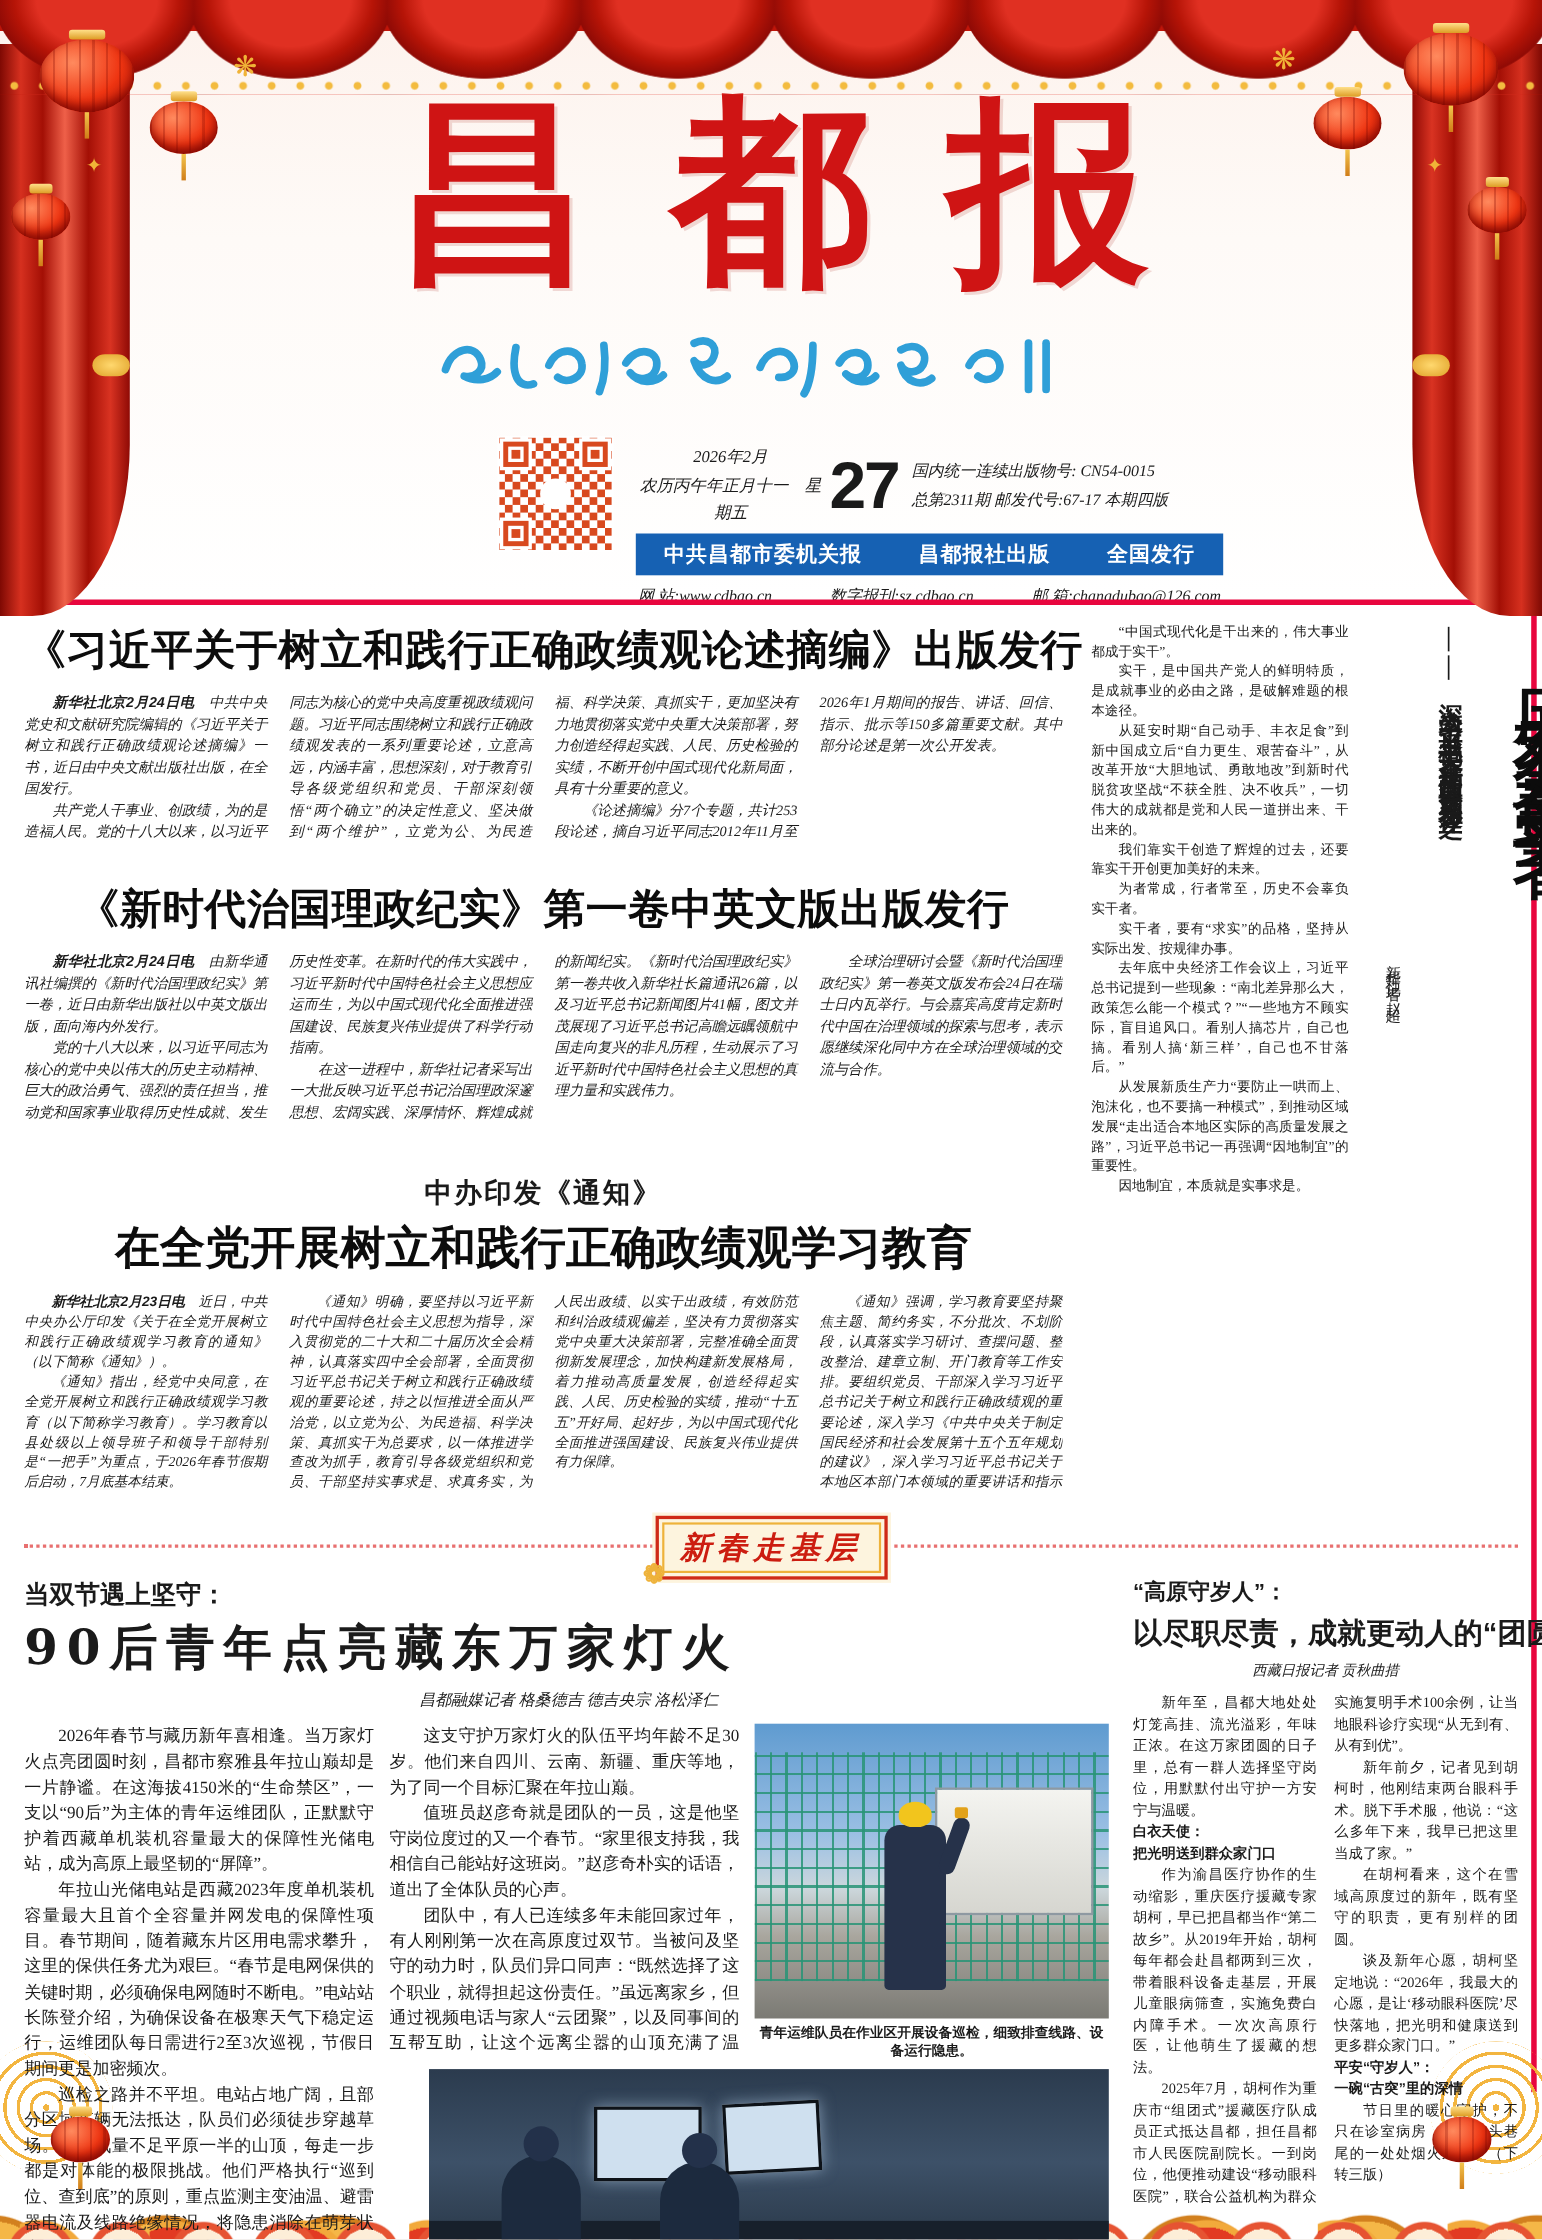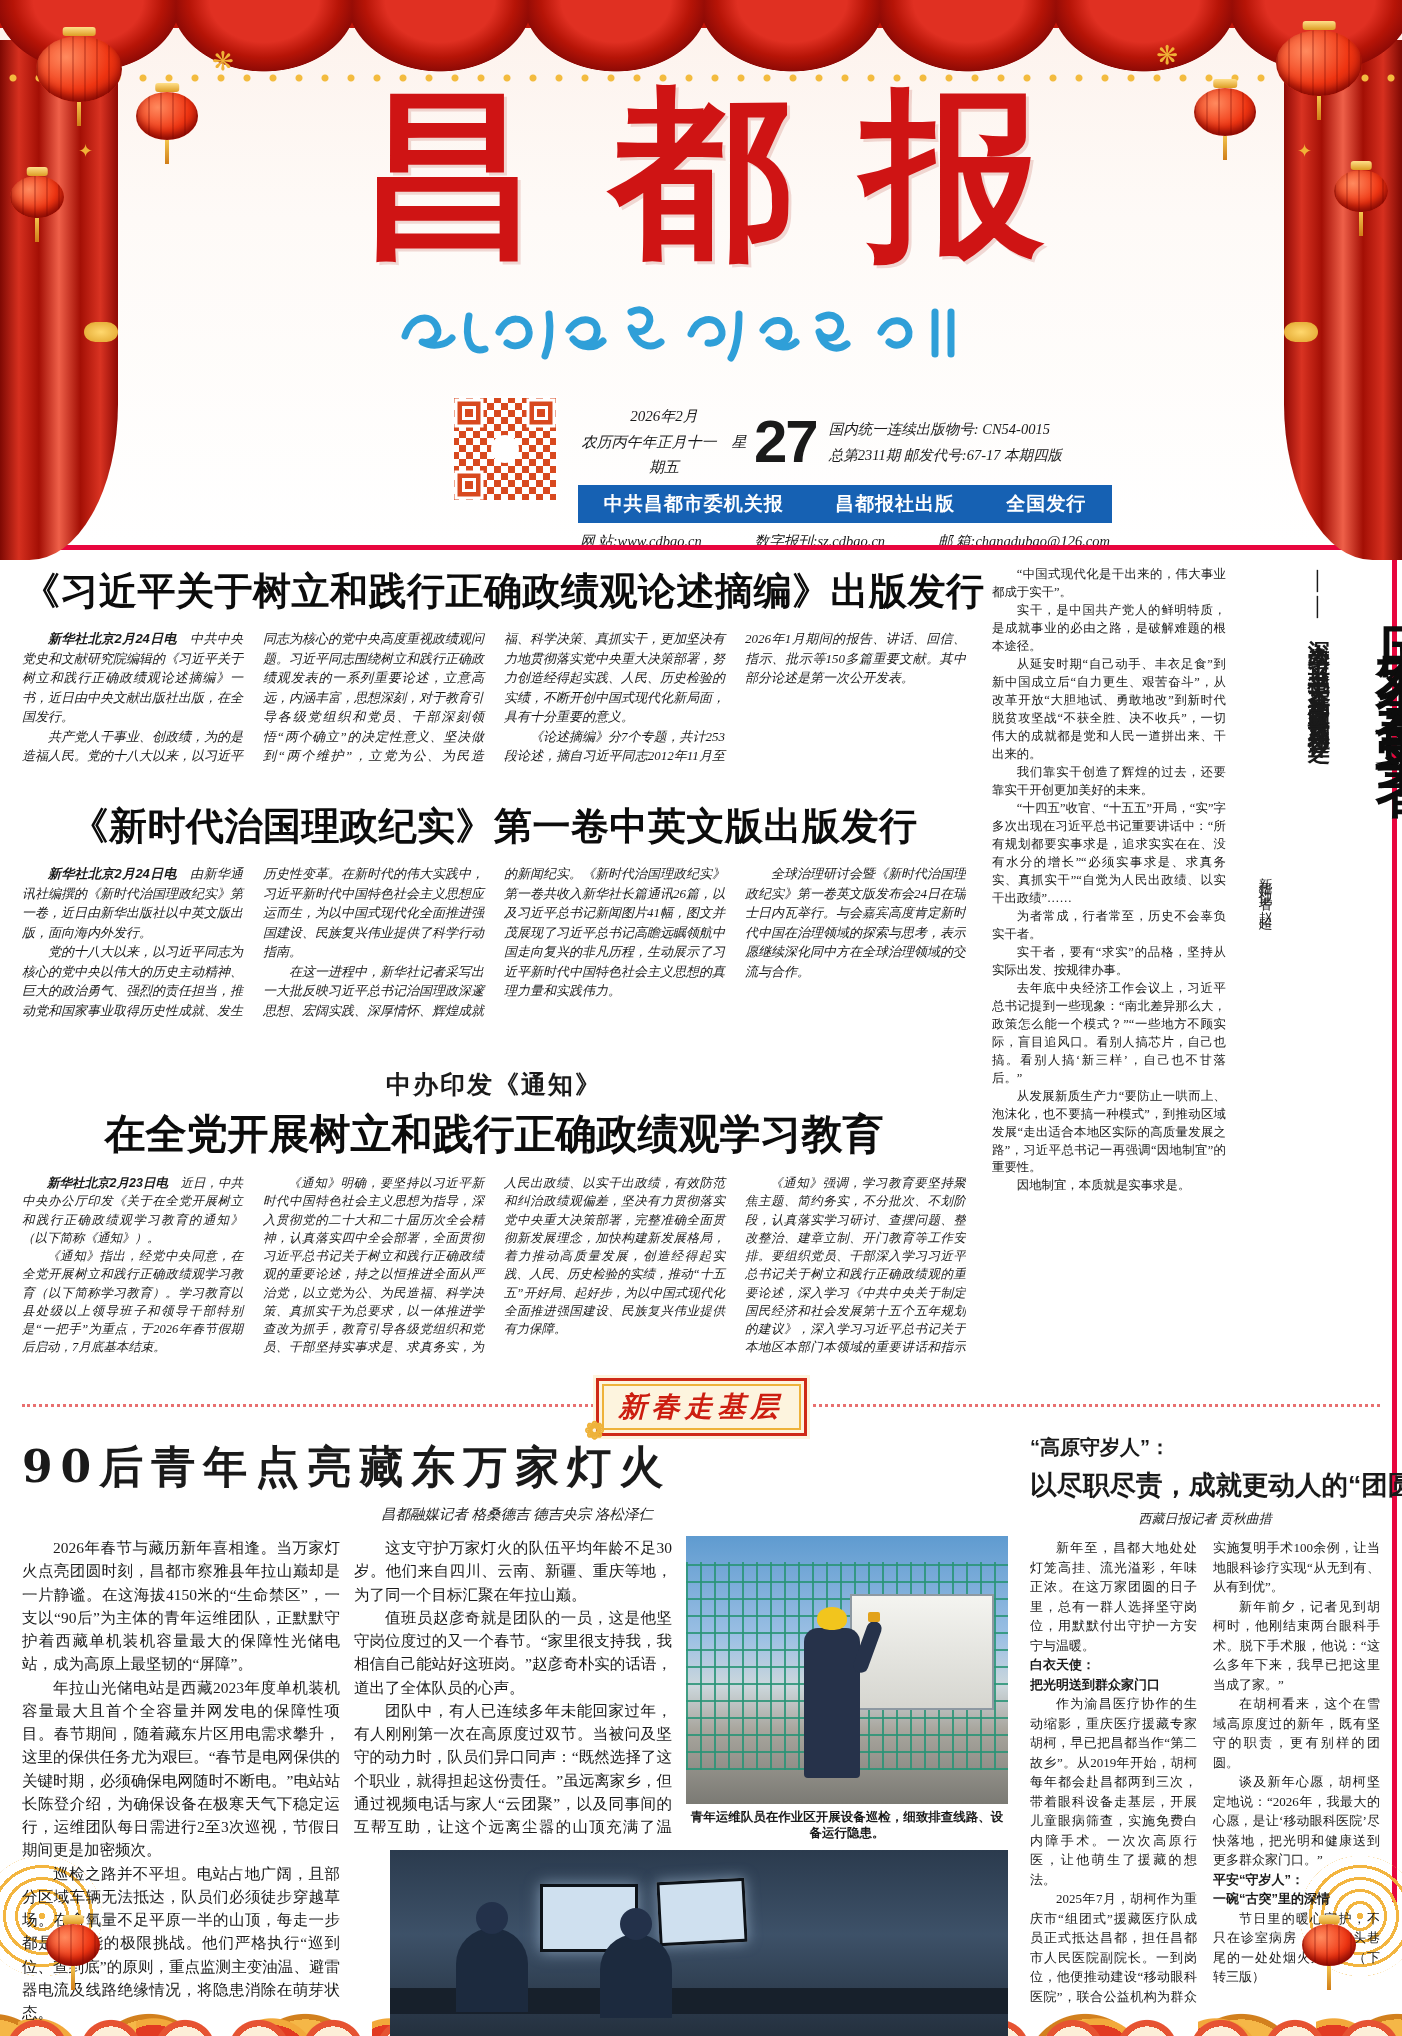--- a/index.html
+++ b/index.html
@@ -254,39 +254,39 @@
             </div>
         </div>
       </div>
 
       <div class="a4">
         <div class="a4-text">
             <p>“中国式现代化是干出来的，伟大事业都成于实干”。</p>
             <p>实干，是中国共产党人的鲜明特质，是成就事业的必由之路，是破解难题的根本途径。</p>
             <p>从延安时期“自己动手、丰衣足食”到新中国成立后“自力更生、艰苦奋斗”，从改革开放“大胆地试、勇敢地改”到新时代脱贫攻坚战“不获全胜、决不收兵”，一切伟大的成就都是党和人民一道拼出来、干出来的。</p>
             <p>我们靠实干创造了辉煌的过去，还要靠实干开创更加美好的未来。</p>
-            <p>“十四五”收官、“十五五”开局，“实”字多次出现在习近平总书记重要讲话中：“所有规划都要实事求是，追求实实在在、没有水分的增长”“必须实事求是、求真务实、真抓实干”“自觉为人民出政绩、以实干出政绩”……</p>
             <p>为者常成，行者常至，历史不会辜负实干者。</p>
             <p>实干者，要有“求实”的品格，坚持从实际出发、按规律办事。</p>
             <p>去年底中央经济工作会议上，习近平总书记提到一些现象：“南北差异那么大，政策怎么能一个模式？”“一些地方不顾实际，盲目追风口。看别人搞芯片，自己也搞。看别人搞‘新三样’，自己也不甘落后。”</p>
             <p>从发展新质生产力“要防止一哄而上、泡沫化，也不要搞一种模式”，到推动区域发展“走出适合本地区实际的高质量发展之路”，习近平总书记一再强调“因地制宜”的重要性。</p>
             <p>因地制宜，本质就是实事求是。</p>
           </div>
         <div class="a4-byline">新华社记者 赵超</div>
         <div class="a4-subtitle">——深入学习习近平总书记关于奋斗精神的重要论述系列述评之二</div>
         <div class="a4-head">历史不会辜负实干者</div>
       </div>
     </div>
 
     <div class="section-divider">
       <span class="badge">新春走基层</span>
     </div>
 
     <div class="bottom-grid">
       <div>
+        <div class="bl-kicker">当双节遇上坚守：</div>
         <div class="bl-head">90后青年点亮藏东万家灯火</div>
         <div class="bl-byline">昌都融媒记者 格桑德吉 德吉央宗 洛松泽仁</div>
         <div class="bl-grid">
           <div class="bl-col bl-col1">
               <p>2026年春节与藏历新年喜相逢。当万家灯火点亮团圆时刻，昌都市察雅县年拉山巅却是一片静谧。在这海拔4150米的“生命禁区”，一支以“90后”为主体的青年运维团队，正默默守护着西藏单机装机容量最大的保障性光储电站，成为高原上最坚韧的“屏障”。</p>
               <p>年拉山光储电站是西藏2023年度单机装机容量最大且首个全容量并网发电的保障性项目。春节期间，随着藏东片区用电需求攀升，这里的保供任务尤为艰巨。“春节是电网保供的关键时期，必须确保电网随时不断电。”电站站长陈登介绍，为确保设备在极寒天气下稳定运行，运维团队每日需进行2至3次巡视，节假日期间更是加密频次。</p>
               <p>巡检之路并不平坦。电站占地广阔，且部分区域车辆无法抵达，队员们必须徒步穿越草场。在含氧量不足平原一半的山顶，每走一步都是对体能的极限挑战。他们严格执行“巡到位、查到底”的原则，重点监测主变油温、避雷器电流及线路绝缘情况，将隐患消除在萌芽状态。</p>
             </div>
           <div class="bl-col bl-col2">
               <p>这支守护万家灯火的队伍平均年龄不足30岁。他们来自四川、云南、新疆、重庆等地，为了同一个目标汇聚在年拉山巅。</p>

